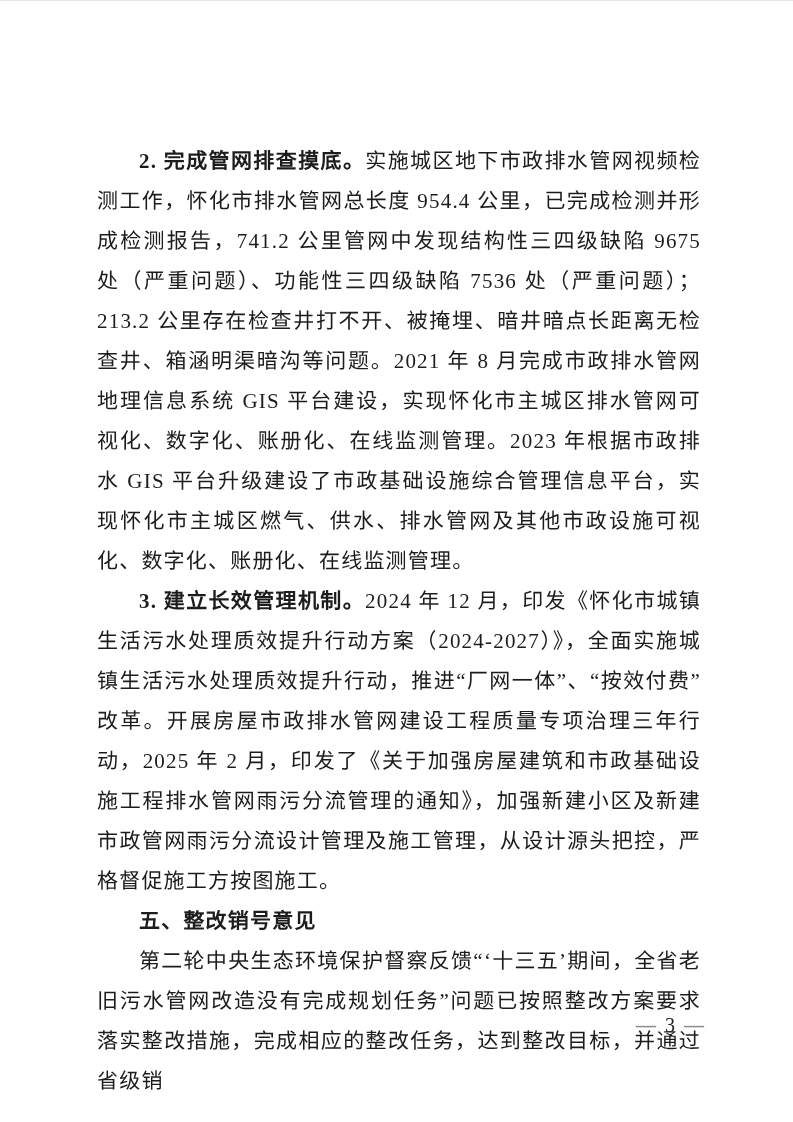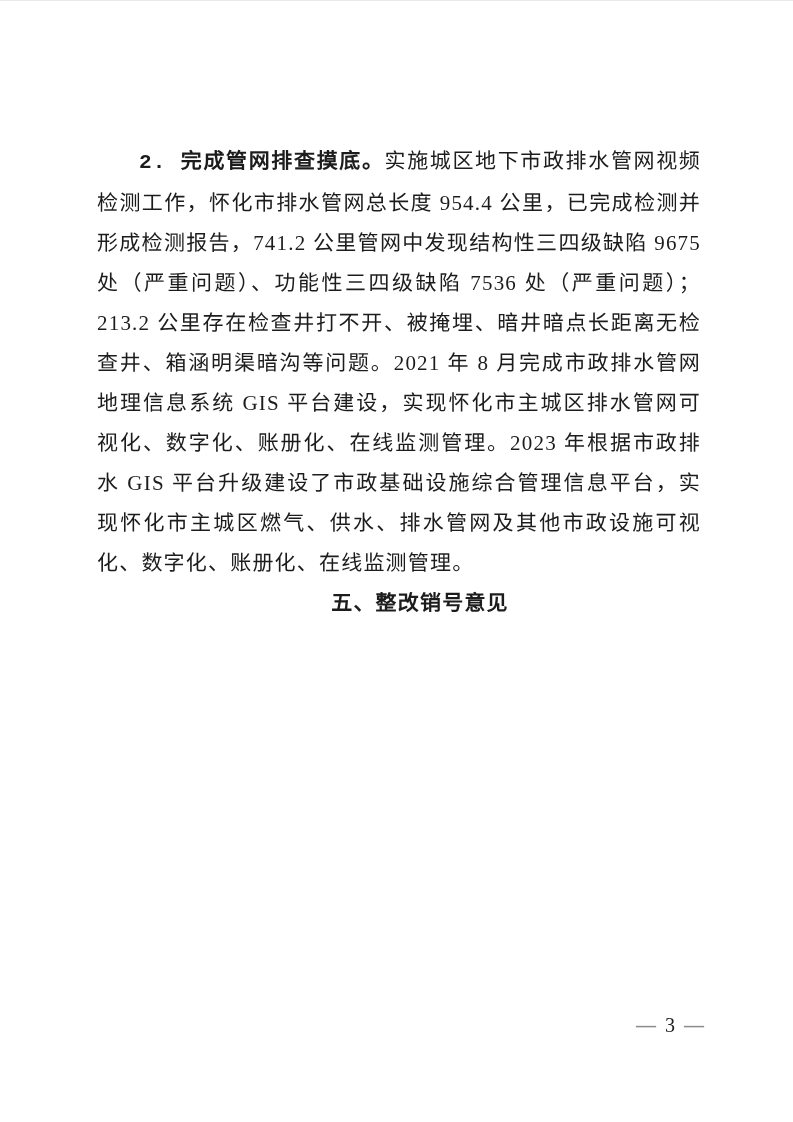--- a/index.html
+++ b/index.html
@@ -27,30 +27,30 @@
     letter-spacing: 1.2px;
     text-align: justify;
     text-justify: inter-ideograph;
   }
   .para {
     margin: 0;
     text-indent: 2em;
   }
   .para-lead {
     font-weight: bold;
-    font-family: Liberation Mono, monospace;
+    font-family: Liberation Serif, serif;
   }
   .section-heading {
     margin: 0;
     font-size: 21px;
     line-height: 40px;
     font-weight: bold;
     font-family: "Liberation Sans", "DejaVu Sans", sans-serif;
     text-indent: 2em;
-    text-align: center;
+    text-align: left;
   }
   .page-number {
     position: absolute;
     top: 1010px;
     right: 88px;
     font-size: 20px;
     line-height: 28px;
     letter-spacing: 1px;
     white-space: nowrap;
   }
@@ -65,21 +65,23 @@
 </style>
 </head>
 <body>
 
 <div class="page">
 
   <div class="content">
 
     <p class="para"><span class="para-lead">2. 完成管网排查摸底。</span><span>实施城区地下市政排水管网视频检测工作，怀化市排水管网总长度 954.4 公里，已完成检测并形成检测报告，741.2 公里管网中发现结构性三四级缺陷 9675 处（严重问题）、功能性三四级缺陷 7536 处（严重问题）；213.2 公里存在检查井打不开、被掩埋、暗井暗点长距离无检查井、箱涵明渠暗沟等问题。2021 年 8 月完成市政排水管网地理信息系统 GIS 平台建设，实现怀化市主城区排水管网可视化、数字化、账册化、在线监测管理。2023 年根据市政排水 GIS 平台升级建设了市政基础设施综合管理信息平台，实现怀化市主城区燃气、供水、排水管网及其他市政设施可视化、数字化、账册化、在线监测管理。</span></p>
 
+    <p class="para"><span class="para-lead">3. 建立长效管理机制。</span><span>2024 年 12 月，印发《怀化市城镇生活污水处理质效提升行动方案（2024-2027）》，全面实施城镇生活污水处理质效提升行动，推进“厂网一体”、“按效付费”改革。开展房屋市政排水管网建设工程质量专项治理三年行动，2025 年 2 月，印发了《关于加强房屋建筑和市政基础设施工程排水管网雨污分流管理的通知》，加强新建小区及新建市政管网雨污分流设计管理及施工管理，从设计源头把控，严格督促施工方按图施工。</span></p>
 
     <h2 class="section-heading">五、整改销号意见</h2>
 
+    <p class="para">第二轮中央生态环境保护督察反馈“‘十三五’期间，全省老旧污水管网改造没有完成规划任务”问题已按照整改方案要求落实整改措施，完成相应的整改任务，达到整改目标，并通过省级销</p>
 
   </div>
 
   <div class="page-number"><span class="dash">—</span><span class="num">3</span><span class="dash">—</span></div>
 
 </div>
 
 </body></html>

